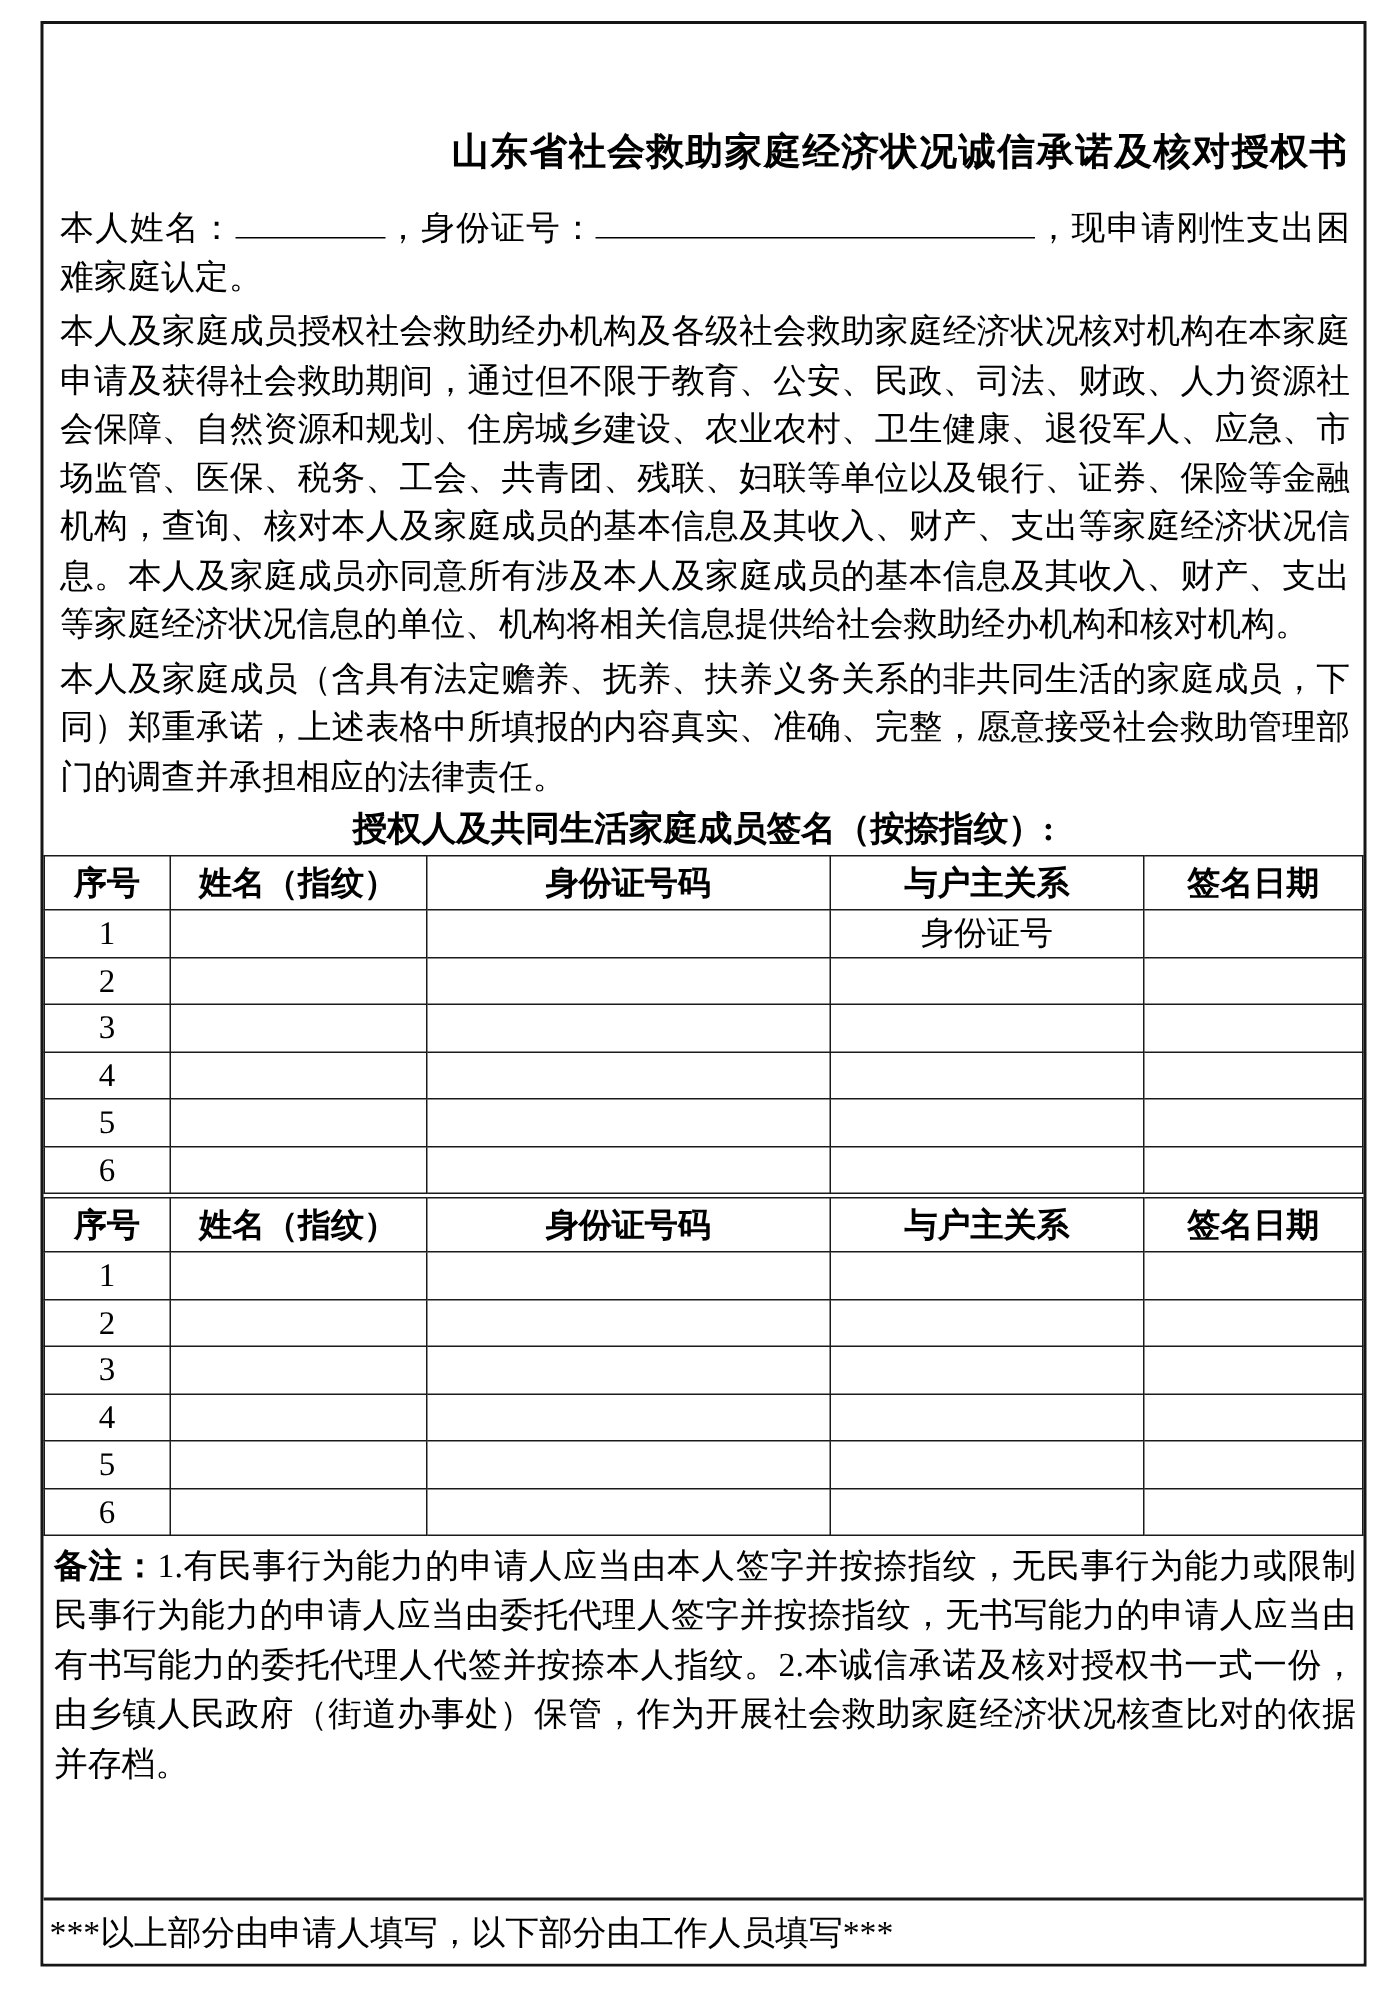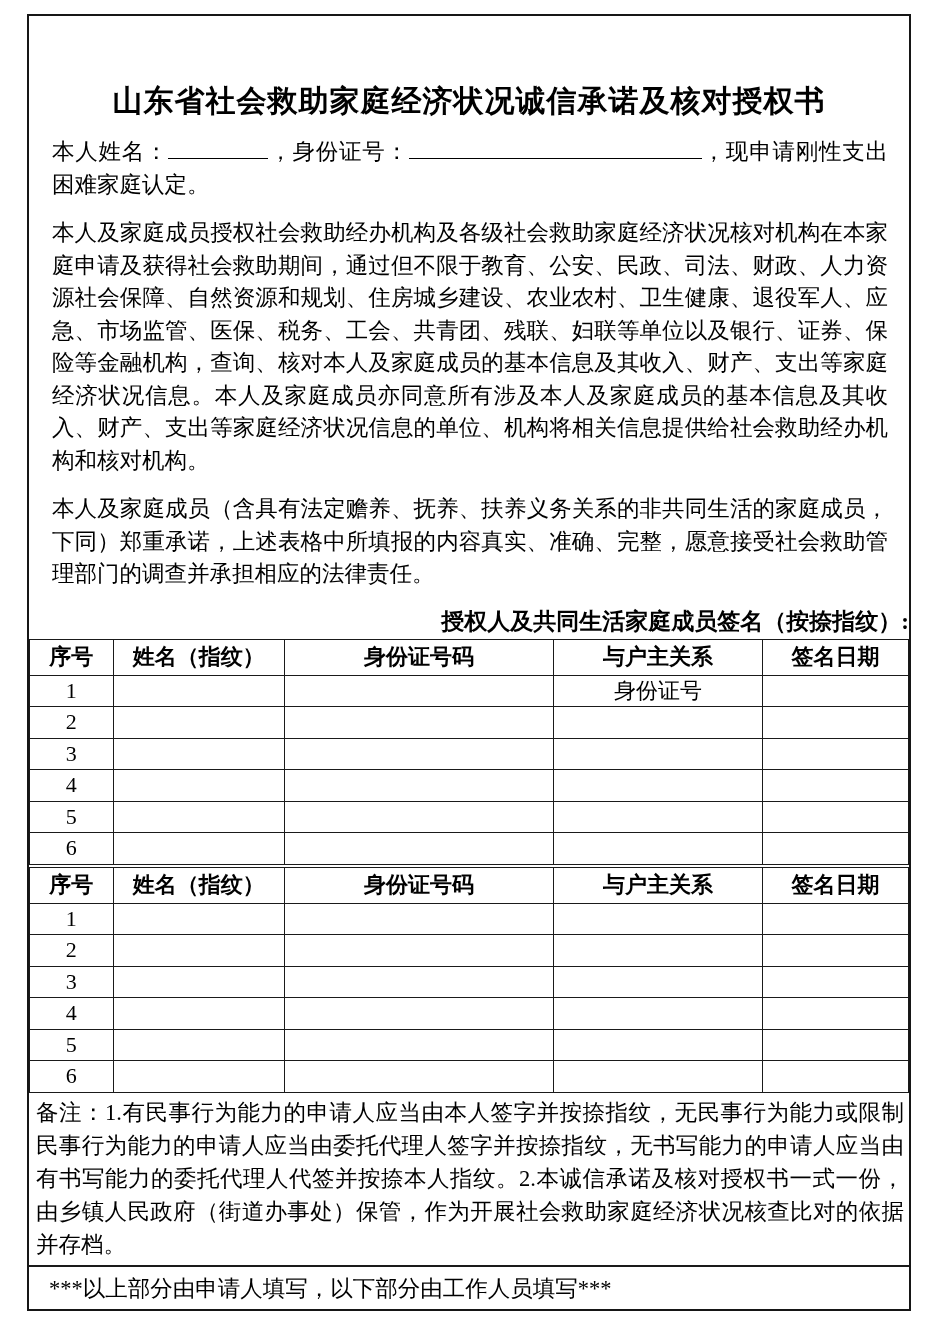--- a/index.html
+++ b/index.html
@@ -18,46 +18,46 @@
   .sheet {
     position: absolute;
     left: 27px; top: 14px;
     width: 884px; height: 1297px;
     box-sizing: border-box;
     border: 2.5px solid #161616;
     background: #ffffff;
   }
   .doc-title {
     margin: 66px 10px 0 10px;
-    text-align: center;
+    text-align: right;
     font-family: "Liberation Sans", "DejaVu Sans", sans-serif;
     font-weight: bold;
-    font-size: 30px;
+    font-size: 25px;
     line-height: 38px;
     letter-spacing: 1px;
   }
   .bodytext {
     margin: 16px 5px 0 7px;
     font-size: 22.5px;
     line-height: 32.5px;
     text-align: justify;
     text-justify: inter-ideograph;
   }
-  .para { margin: 16px; }
+  .para { margin: 4px; }
   .blank {
     display: inline-block;
     height: 0.95em;
     border-bottom: 1.6px solid #000;
     vertical-align: baseline;
   }
   .blank-name { width: 100px; }
   .blank-id   { width: 293px; }
   .tbl-heading {
     margin-top: 4px;
-    text-align: right;
+    text-align: center;
     font-weight: bold;
     font-size: 23px;
     line-height: 30px;
   }
   table.sign {
     width: 100%;
     border-collapse: collapse;
     table-layout: fixed;
     margin-top: 2px;
   }
@@ -77,30 +77,30 @@
   .col-id   { width: 30.6%; }
   .col-rel  { width: 23.8%; }
   .col-date { width: 16.6%; }
   .remark {
     margin: 3px 5px 0 7px;
     font-size: 22.5px;
     line-height: 33px;
     text-align: justify;
     text-justify: inter-ideograph;
   }
-  .remark-label { font-weight: normal; }
+  .remark-label { font-weight: bold; }
   .footer-strip {
     position: absolute;
     left: 0; right: 0; bottom: 0;
     height: 44px;
     box-sizing: border-box;
     border-top: 2px solid #1a1a1a;
     display: flex;
     align-items: center;
-    padding: 0 20px;
+    padding: 0 4px;
     font-size: 22.5px;
     background: #ffffff;
   }
 </style>
 </head>
 <body>
 
 <div class="page">
   <div class="sheet">
 

